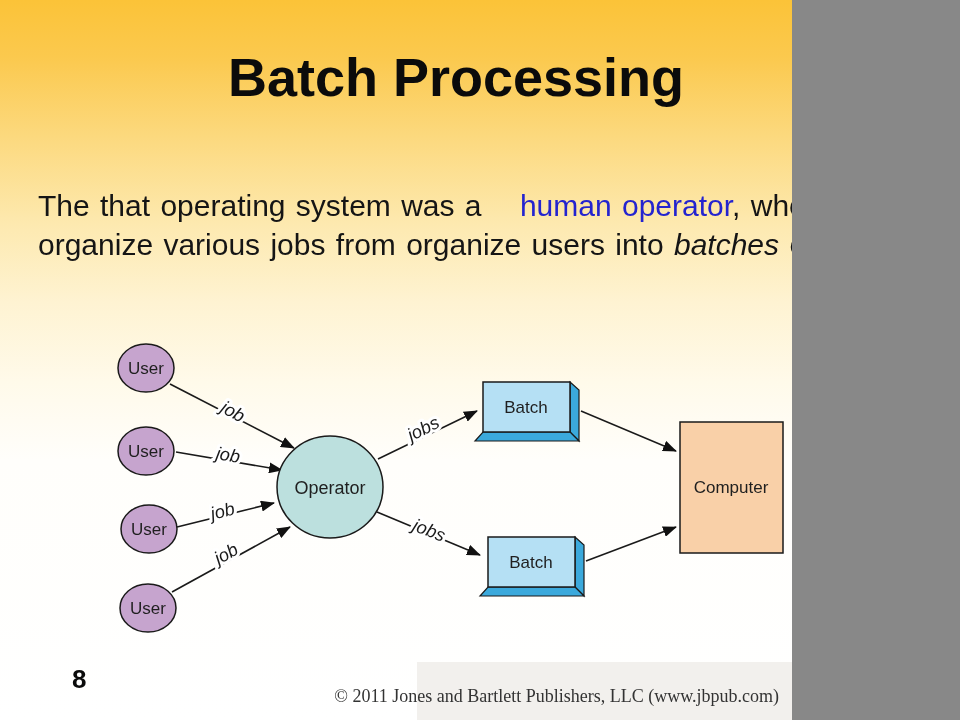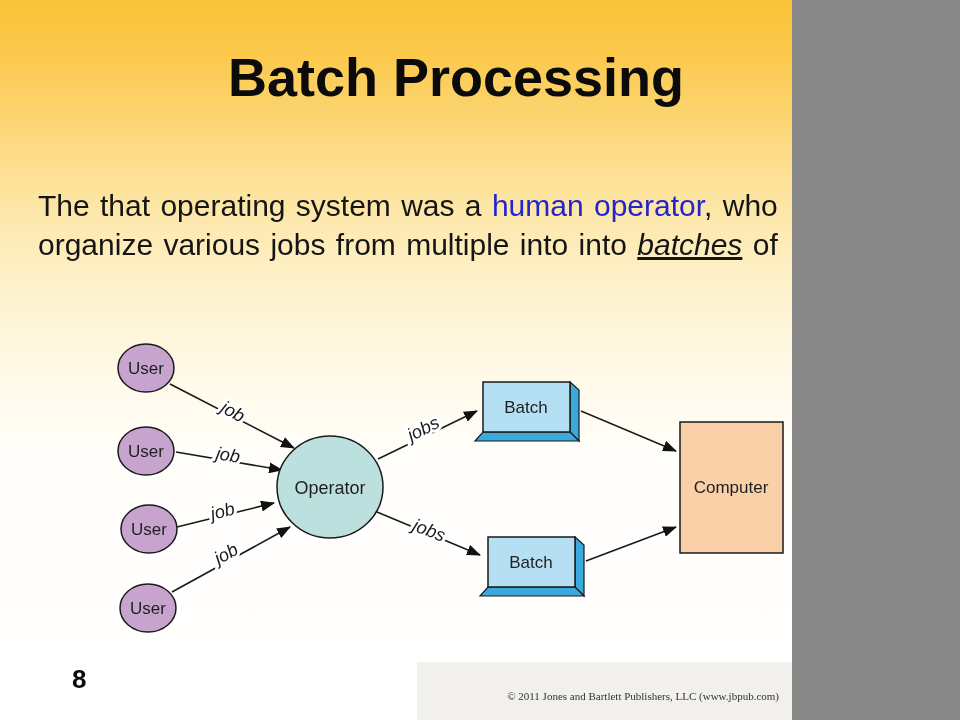--- a/index.html
+++ b/index.html
@@ -10,22 +10,22 @@
   }
   .title{
     position:absolute;top:50px;left:0;right:0;margin:0;
     text-align:center;transform:translateX(60px);
     font-size:54px;font-weight:bold;color:#0b0b0b;line-height:1;
   }
   .paragraph{
     position:absolute;top:186px;left:38px;width:890px;
     font-size:30px;line-height:39px;color:#151515;word-spacing:2px;
   }
-  .paragraph .blue{color:var(--accent-blue,#2424CF);}
-  .paragraph .ital{font-style:italic;text-decoration:underline;}
+  .paragraph .blue{color:var(--accent-blue,#2424CF);margin-left:28px;}
+  .paragraph .ital{font-style:italic;}
   .para-line3{margin-top:8px;}
   svg.diagram{position:absolute;left:0;top:0;width:960px;height:720px;}
   .edge{stroke:#1a1a1a;stroke-width:1.6;fill:none;}
   .shape{stroke:#1a1a1a;stroke-width:1.5;}
   .side{stroke:#1a1a1a;stroke-width:1.2;}
   .node-label{font:17px "Liberation Sans",sans-serif;fill:#1f1f1f;text-anchor:middle;}
   .operator-label{font-size:18px;}
   .edge-label{
     font:italic 18px "Liberation Sans",sans-serif;fill:#1a1a1a;text-anchor:middle;
     stroke:#fff;stroke-width:6px;paint-order:stroke;stroke-linejoin:round;
@@ -33,34 +33,34 @@
   .page-number{
     position:absolute;left:72px;top:664px;
     font-size:26px;font-weight:bold;color:#0b0b0b;
   }
   .copyright-bar{
     position:absolute;right:0;bottom:0;width:375px;height:58px;
     background:#F2F0ED;display:flex;align-items:center;justify-content:flex-end;
     padding-right:13px;box-sizing:border-box;
   }
   .copyright-text{
-    font-family:"Liberation Serif",serif;font-size:11px;color:#333;
+    font-family:"Liberation Serif",serif;font-size:18px;color:#333;
     white-space:nowrap;margin-top:10px;
   }
 </style>
 </head>
 <body>
 
 <div class="slide" style="--accent-blue: #2424CF;">
 
   <h1 class="title">Batch Processing</h1>
 
   <div class="paragraph">
     <div><span>The that operating system was a </span><span class="blue">human operator</span><span>, who</span></div>
-    <div><span>organize various jobs from multiple into into </span><span class="ital">batches</span><span> of</span></div>
+    <div><span>organize various jobs from organize users into </span><span class="ital">batches</span><span> of</span></div>
   </div>
 
   <svg class="diagram" viewBox="0 0 960 720">
     <defs>
       <marker id="arrow" markerUnits="userSpaceOnUse" markerWidth="14" markerHeight="11" refX="13" refY="5.5" orient="auto">
         <path d="M0,0 L14,5.5 L0,11 Z" fill="#111"></path>
       </marker>
     </defs>
 
     <line class="edge" x1="170" y1="384" x2="294" y2="448" marker-end="url(#arrow)"></line>

